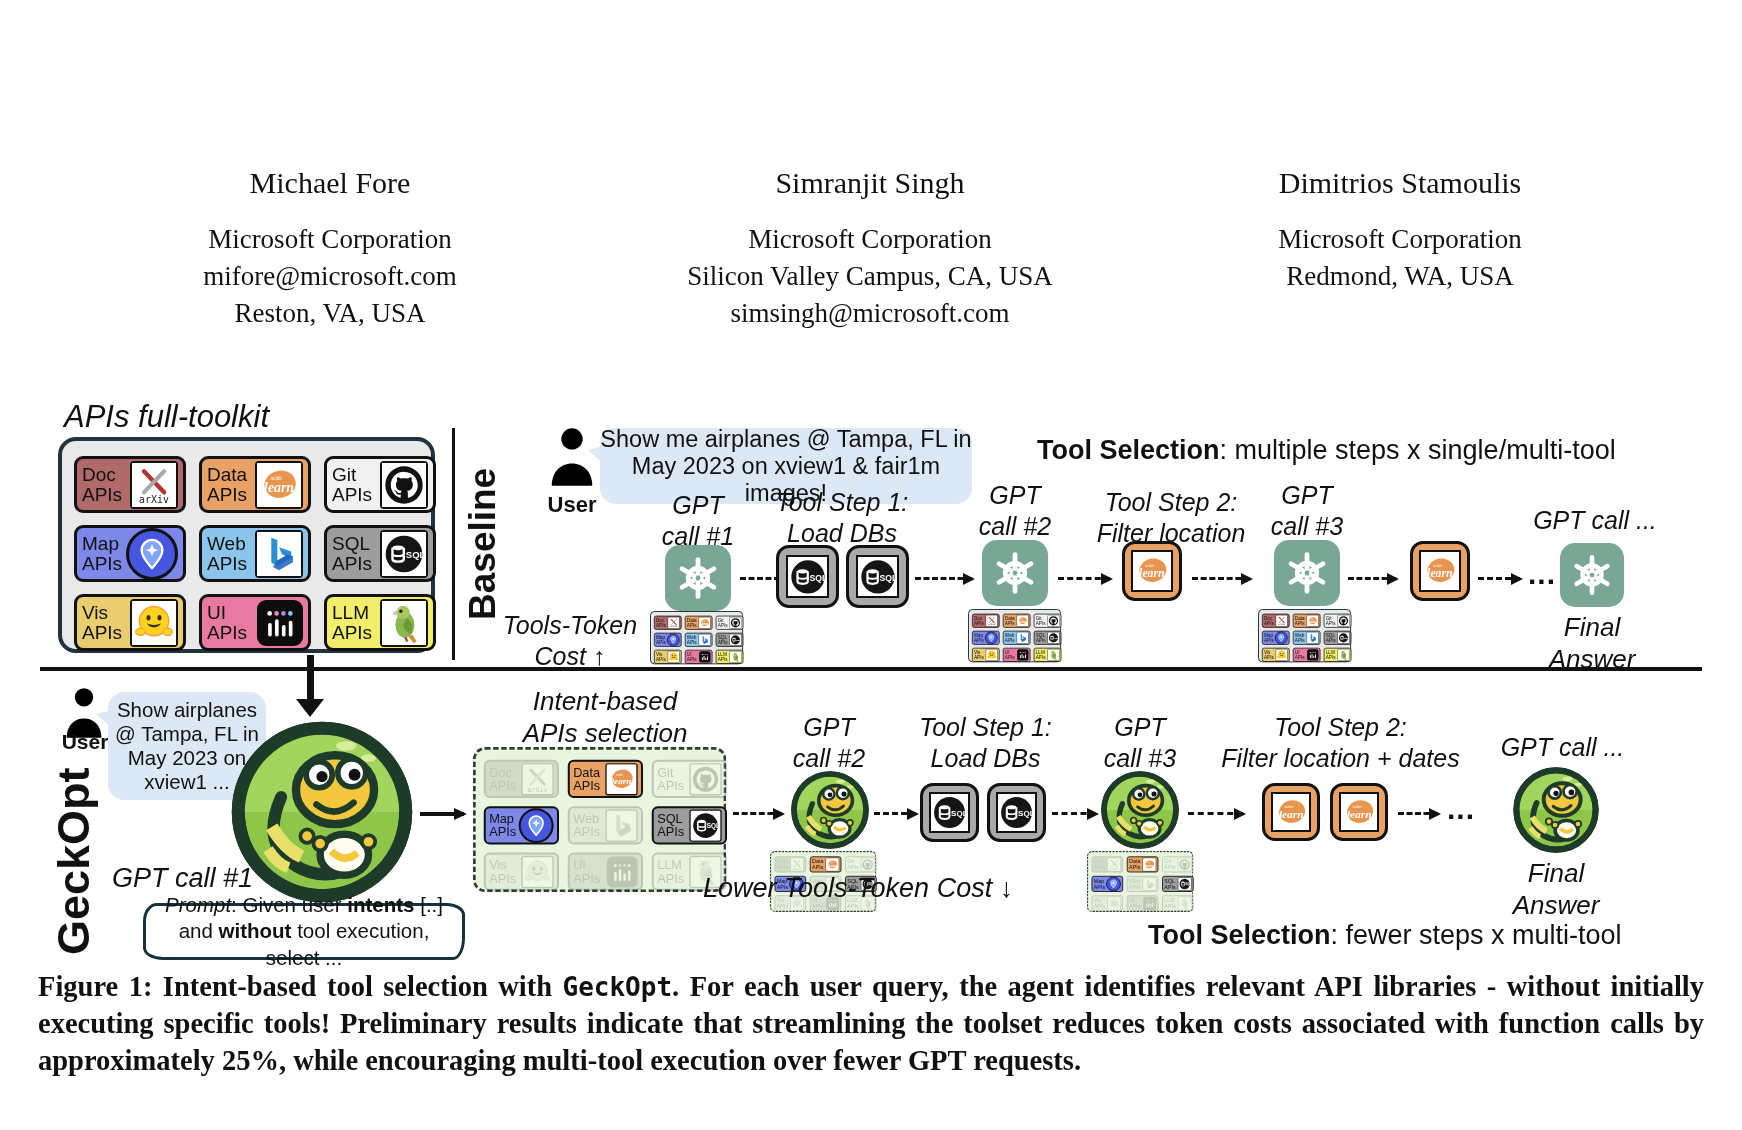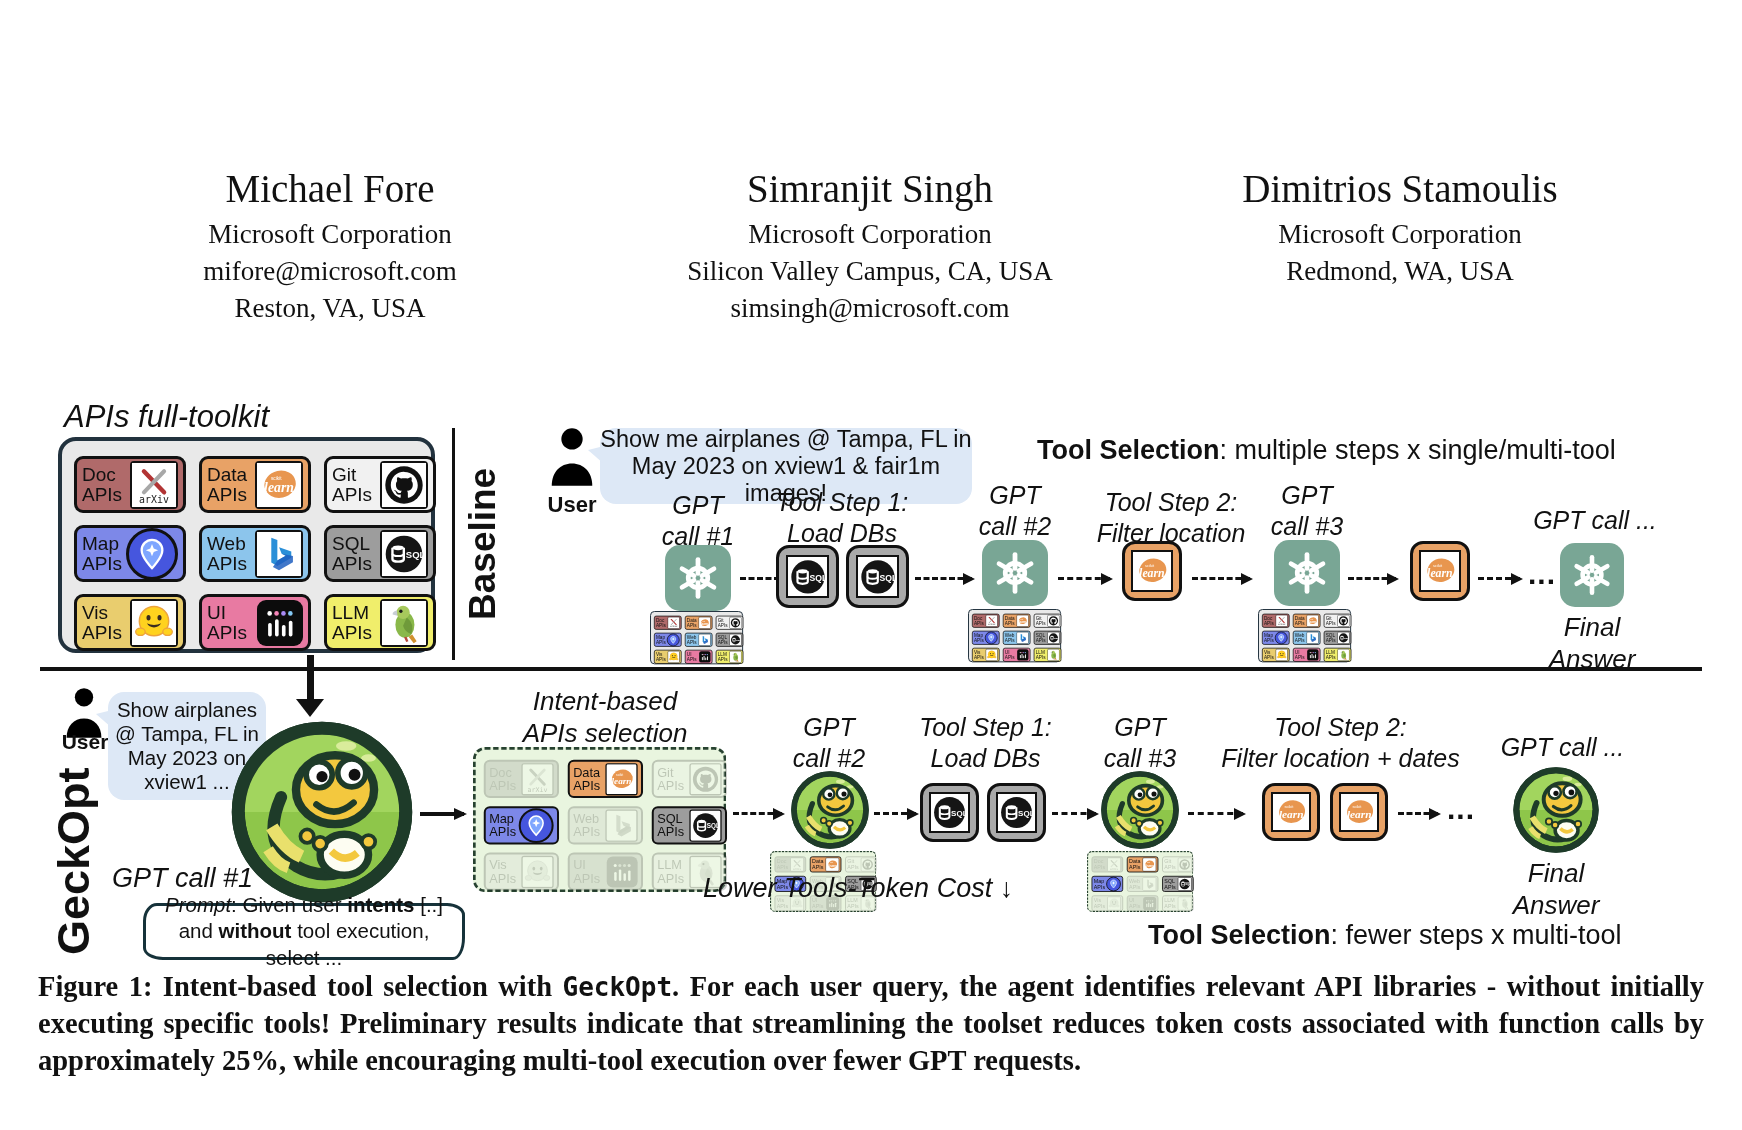--- a/index.html
+++ b/index.html
@@ -2,21 +2,21 @@
 <html><head>
 <meta charset="utf-8">
 <style>
   html,body{margin:0;padding:0;background:#fff;}
   .page{position:relative;width:1742px;height:1130px;background:#fff;overflow:hidden;
         font-family:"Liberation Sans",sans-serif;color:#111;}
   
   .title{position:absolute;left:0;top:84px;width:100%;text-align:center;
          font-family:"Liberation Serif",serif;font-weight:700;font-size:47px;letter-spacing:-0.5px;}
   .author{position:absolute;top:166px;text-align:center;font-family:"Liberation Serif",serif;}
-  .author .name{font-size:39px;margin-bottom:8px;}
+  .author .name{font-size:30px;margin-bottom:24px;}
   .author .line{font-size:27px;margin-top:6px;}
   .a1{left:130px;width:400px;} .a2{left:620px;width:500px;} .a3{left:1130px;width:540px;}
   
   .fig{position:absolute;left:0;top:0;width:100%;height:100%;}
   .lbl{position:absolute;white-space:pre-line;line-height:1.22;}
   .it{font-style:italic;}
   .ctr{text-align:center;}
   .vtext{position:absolute;writing-mode:vertical-rl;transform:rotate(180deg);
          font-weight:700;text-align:center;}
   .vline{position:absolute;width:3px;background:#111;}
@@ -246,20 +246,22 @@
           <g fill="#fff">
             <rect x="10.9" y="2.4" width="2.2" height="8.6" rx="1.1" transform="rotate(0 12 12)"></rect>
             <rect x="10.9" y="2.4" width="2.2" height="8.6" rx="1.1" transform="rotate(60 12 12)"></rect>
             <rect x="10.9" y="2.4" width="2.2" height="8.6" rx="1.1" transform="rotate(120 12 12)"></rect>
             <rect x="10.9" y="2.4" width="2.2" height="8.6" rx="1.1" transform="rotate(180 12 12)"></rect>
             <rect x="10.9" y="2.4" width="2.2" height="8.6" rx="1.1" transform="rotate(240 12 12)"></rect>
             <rect x="10.9" y="2.4" width="2.2" height="8.6" rx="1.1" transform="rotate(300 12 12)"></rect>
           </g>
           <circle cx="12" cy="12" r="4.5" fill="none" stroke="#fff" stroke-width="2.2"></circle>
         </svg></div>
+    <div class="lbl it ctr" style="left:495px;top:610px;width:150px;font-size:25px;">Tools-Token
+Cost ↑</div>
     <div class="mini-full" style="left:650px;top:611px;">
         <div class="scl">
           <div class="api-box">
             <div class="tile" style="background: rgb(176, 106, 106);">
               <span class="tlabel">Doc
 APIs</span>
               <span class="iwrap box">
                 <svg viewBox="0 0 24 24">
                   <rect width="24" height="24" fill="#fff"></rect>
                   <path d="M6.5 4.5L17.5 16" stroke="#b23434" stroke-width="2.4" stroke-linecap="round"></path>

